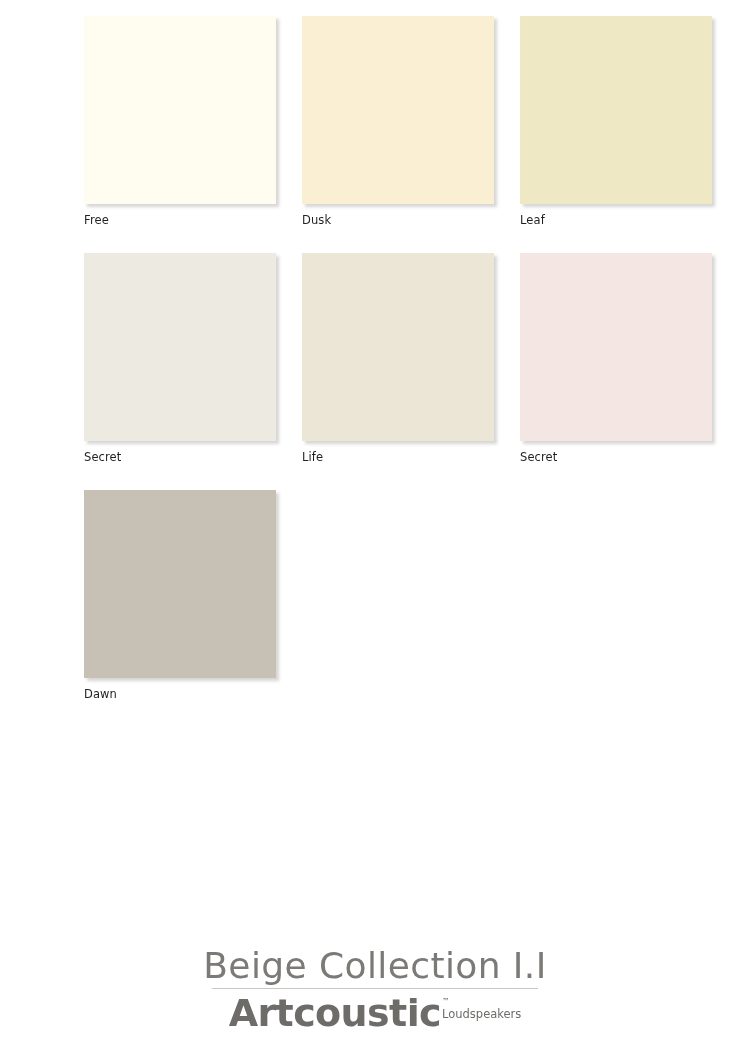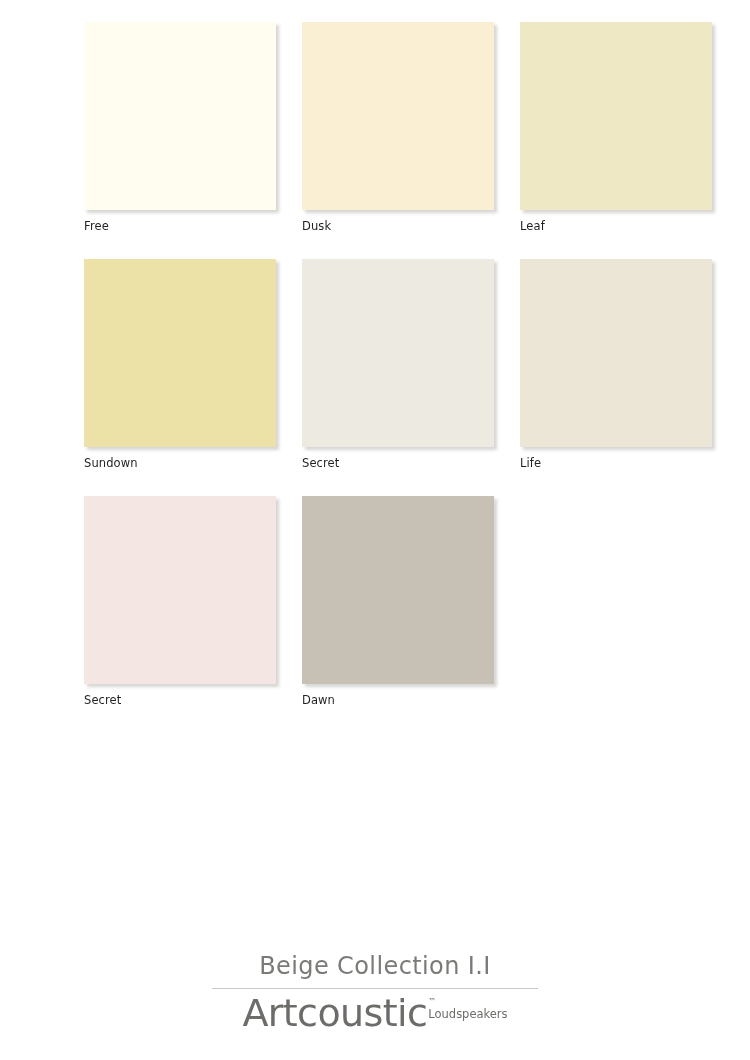--- a/index.html
+++ b/index.html
@@ -19,21 +19,21 @@
     position: relative;
     width: 750px;
     height: 1060px;
     box-sizing: border-box;
   }
 
   
   .swatch-grid {
     position: absolute;
     left: 84px;
-    top: 22px;
+    top: 16px;
     width: 632px;
     display: grid;
     grid-template-columns: repeat(3, 192px);
     column-gap: 30px;
     row-gap: 28px;
     gap: 26px;
   }
 
   .swatch-cell {
     width: 192px;
@@ -58,21 +58,21 @@
   .footer {
     position: absolute;
     left: 0;
     top: 948px;
     width: 750px;
     text-align: center;
   }
 
   .collection-title {
     font-family: "DejaVu Sans", "Liberation Sans", sans-serif;
-    font-size: 24px;
+    font-size: 36px;
     line-height: 36px;
     font-weight: 400;
     color: #7c7a77;
     letter-spacing: 0.4px;
   }
 
   .footer-rule {
     width: 326px;
     height: 1px;
     background: #c9c7c4;
@@ -83,21 +83,21 @@
     margin-top: 3px;
     display: flex;
     align-items: flex-end;
     justify-content: center;
   }
 
   .brand-name {
     font-family: "DejaVu Sans", "Liberation Sans", sans-serif;
     font-size: 38px;
     line-height: 42px;
-    font-weight: 400;
+    font-weight: 700;
     color: #6e6c69;
     letter-spacing: -0.6px;
   }
 
   .brand-tm {
     font-family: "DejaVu Sans", "Liberation Sans", sans-serif;
     font-size: 8px;
     line-height: 8px;
     color: #6e6c69;
     align-self: flex-start;
@@ -126,24 +126,20 @@
     </div>
     <div class="swatch-cell">
       <div class="swatch-chip" style="background-color: rgb(250, 238, 211);"></div>
       <div class="swatch-label">Dusk</div>
     </div>
     <div class="swatch-cell">
       <div class="swatch-chip" style="background-color: rgb(238, 232, 196);"></div>
       <div class="swatch-label">Leaf</div>
     </div>
 
-    <div class="swatch-cell">
-      <div class="swatch-chip" style="background-color: rgb(236, 226, 168);"></div>
-      <div class="swatch-label">Sundown</div>
-    </div>
 
     <div class="swatch-cell">
       <div class="swatch-chip" style="background-color: rgb(236, 234, 225);"></div>
       <div class="swatch-label">Secret</div>
     </div>
     <div class="swatch-cell">
       <div class="swatch-chip" style="background-color: rgb(235, 230, 213);"></div>
       <div class="swatch-label">Life</div>
     </div>
 

